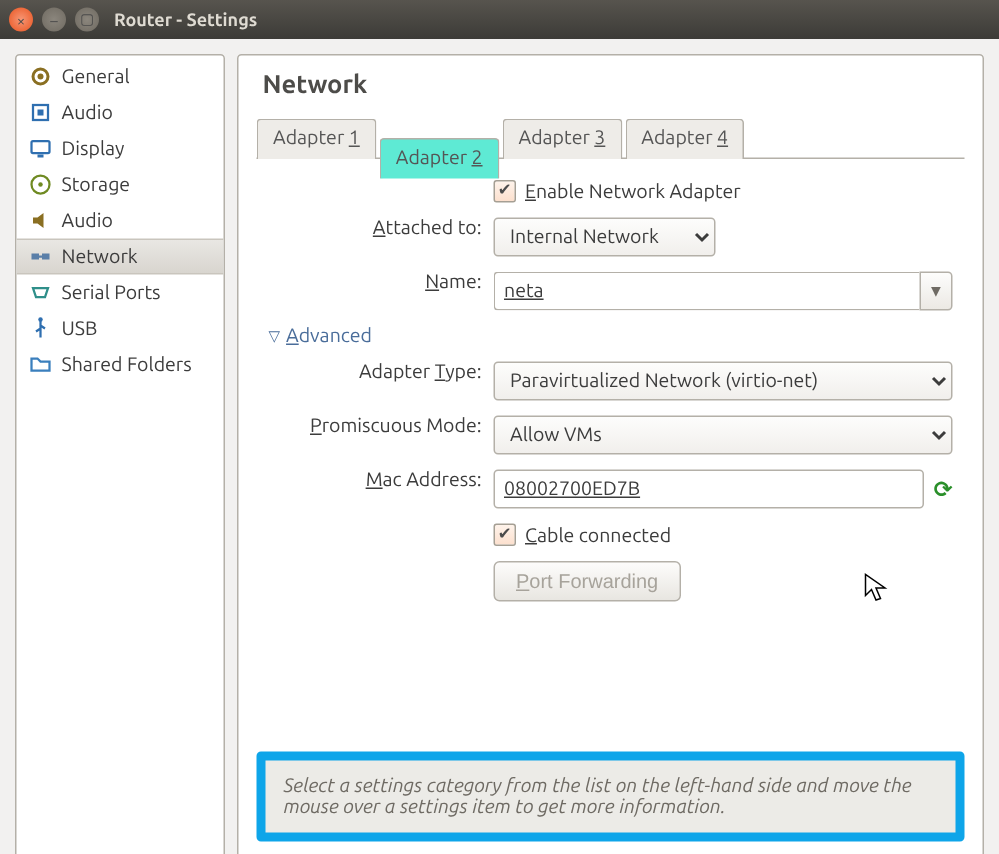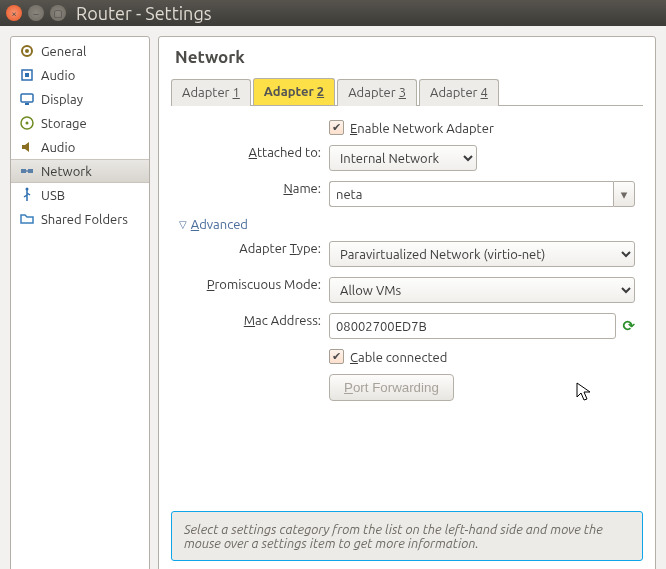--- a/index.html
+++ b/index.html
@@ -16,71 +16,71 @@
     height: 26px;
     background: linear-gradient(#57544e,#3c3b37);
     display:flex; align-items:center;
     padding: 0 6px;
     gap: 6px;
   }
   .wbtn { width:16px; height:16px; border-radius:50%; display:inline-flex; align-items:center; justify-content:center; font-size:10px; color:#4a4a4a; }
   .wbtn.close { background: radial-gradient(#f79674,#e95420); }
   .wbtn.min   { background: radial-gradient(#8b867d,#6f6a61); }
   .wbtn.max   { background: radial-gradient(#8b867d,#6f6a61); }
-  .title { color:#dfdbd2; font-weight:normal; font-size:18px; margin-left:4px; }
+  .title { color:#dfdbd2; font-weight:bold; font-size:12px; margin-left:4px; }
   .client { position:absolute; top:26px; left:0; right:0; bottom:0; padding:10px; }
   .main-row { display:flex; gap:8px; height:536px; }
   .sidebar {
     width:140px; background:#fff; border:1px solid #b4b0a8; border-radius:3px;
     padding:2px 0; overflow:hidden;
   }
   .side-item {
     display:flex; align-items:center; gap:6px;
     padding:4px 8px; height:24px;
   }
   .side-item.sel { background: linear-gradient(#e9e7e3,#d8d5cf); border-top:1px solid #c9c5bd; border-bottom:1px solid #c9c5bd; }
   .side-icon { width:16px; height:16px; display:inline-flex; align-items:center; justify-content:center; }
   .panel { flex:1; background:#fff; border:1px solid #b4b0a8; border-radius:3px; padding:10px 12px 10px 12px; display:flex; flex-direction:column; }
   .panel h2 { margin:0 0 10px 4px; font-size:17px; font-weight:bold; color:#4d4c49; }
   .tabs { display:flex; border-bottom:1px solid #b4b0a8; margin-top:2px; }
   .tab {
     padding:5px 10px 6px; border:1px solid #b4b0a8; border-bottom:none;
     background:#eeece8; margin-right:2px; border-radius:3px 3px 0 0;
     position:relative; top:1px; color:#555;
   }
-  .tab.active { background:#fde047; top:0px; padding-bottom:7px;font-weight:bold; }
+  .tab.active { background:#5eead4; top:14px; padding-bottom:7px; }
   .tab .ul { text-decoration:underline; }
   .form { padding:14px 8px 0 8px; flex:1; }
   .row { display:flex; margin-bottom:10px; }
   .row .lbl { width:150px; text-align:right; padding-right:8px; color:#3c3c3c; }
   .row .ctl { flex:1; display:flex; align-items:center; gap:6px; }
   .chk { width:15px; height:15px; border:1px solid #a59f94; border-radius:2px; display:inline-flex; align-items:center; justify-content:center; background:linear-gradient(#fef3eb,#fce0ce); }
   .chk.checked::after { content:"✔"; font-size:11px; color:#4c4c4c; line-height:1; }
   select, input[type=text] {
     height:26px; border:1px solid #b4b0a8; border-radius:3px;
     background:linear-gradient(#fdfdfc,#f1efec);
     padding:0 6px; font-family:inherit; font-size:13px; color:#3c3c3c;
   }
-  input[type=text] { background:#fff; }
+  input[type=text] { background:#fff;text-decoration:underline; }
   .combo-internal { width:148px; }
   .combo-name-wrap { display:flex; flex:1; }
   .combo-name-wrap input { flex:1; border-radius:3px 0 0 3px; border-right:none; }
   .combo-name-wrap .ddbtn { width:22px; height:26px; border:1px solid #b4b0a8; border-radius:0 3px 3px 0; background:linear-gradient(#fdfdfc,#ece9e4); display:flex; align-items:center; justify-content:center; color:#6f6b64;}
   .fullw { flex:1; }
   .advanced { color:#4a6d9a; display:flex; align-items:center; gap:4px; cursor:pointer; }
   .adv-tri { color:#4a6d9a; font-size:10px; }
   .btn {
     height:27px; padding:0 14px; border:1px solid #b4b0a8; border-radius:4px;
     background:linear-gradient(#fdfcfb,#e8e6e1); color:#4c4c4c;
   }
   .btn.primary { background:linear-gradient(#fa9d6e,#f07746); color:#fff; border-color:#c85f31; text-shadow:0 -1px 0 rgba(0,0,0,.2);text-decoration:underline; }
   .btn[disabled] { color:#a7a39b; }
   .refresh-icon { color:#2a8f2a; font-weight:bold; font-size:15px; }
   .hint {
-    margin-top:auto; background:#ecebe7; border:1px solid #0ea5e9; border-radius:3px;
+    margin-top:auto; background:#ecebe7; border:6px solid #0ea5e9; border-radius:3px;
     padding:10px 12px; color:#6e6a63; font-style:italic;
   }
   .footer { display:flex; margin-top:10px; gap:8px;flex-direction:column; }
   .footer .spacer { flex:1; }
   .underline-letter { text-decoration: underline; }
   .side-icon svg { width:16px; height:16px; }
   .cursor { position:absolute; left:576px; top:382px; pointer-events:none; }
 </style>
 </head>
 <body>
@@ -145,20 +145,28 @@
               <rect x="2" y="6" width="5" height="4" fill="#5a7fa8"></rect>
               <rect x="9" y="6" width="5" height="4" fill="#5a7fa8"></rect>
               <path d="M7 8h2" stroke="#5a7fa8" stroke-width="1.5"></path>
             </svg>
           </span>
         <span>Network</span>
       </div>
       <div class="side-item">
         <span class="side-icon">
             <svg viewBox="0 0 16 16">
+              <path d="M3 5h10l-2 6H5z" fill="none" stroke="#2f8f8a" stroke-width="1.5"></path>
+            </svg>
+          </span>
+        <span>Serial Ports</span>
+      </div>
+      <div class="side-item">
+        <span class="side-icon">
+            <svg viewBox="0 0 16 16">
               <path d="M8 2v12M8 6l3 2M8 8l-3 2" stroke="#2f6fb0" stroke-width="1.5" fill="none"></path>
               <circle cx="8" cy="2" r="1.5" fill="#2f6fb0"></circle>
             </svg>
           </span>
         <span>USB</span>
       </div>
       <div class="side-item">
         <span class="side-icon">
             <svg viewBox="0 0 16 16">
               <path d="M2 4h4l2 2h6v6H2z" fill="none" stroke="#3a7fbd" stroke-width="1.5"></path>

